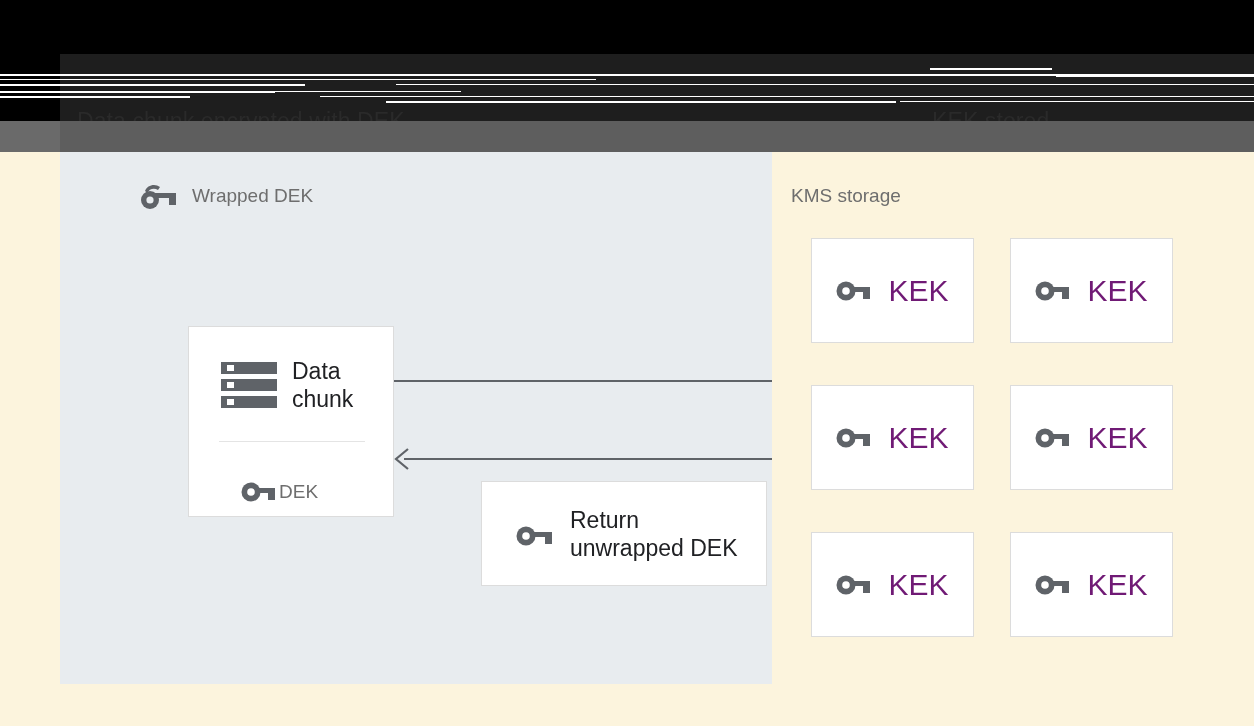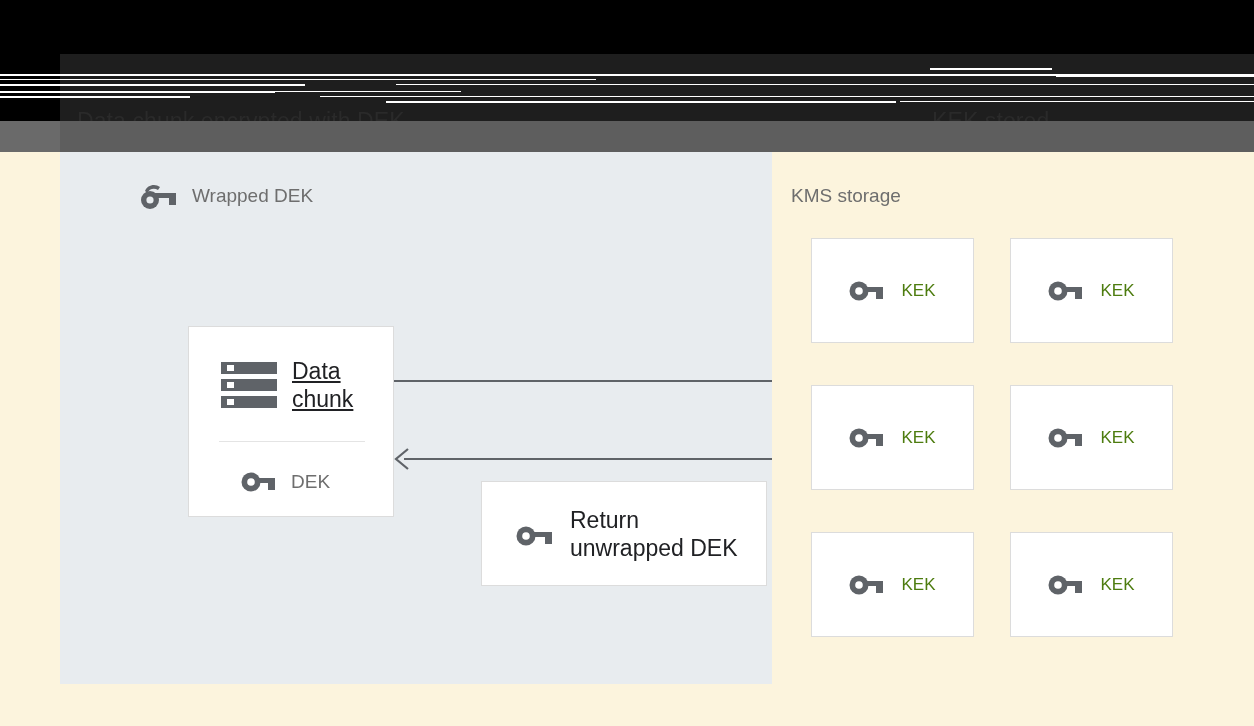--- a/index.html
+++ b/index.html
@@ -47,24 +47,24 @@
   #wrapped-dek-icon{position:absolute;left:78px;top:29px;width:40px;height:32px;}
 
   
   #data-chunk-card{
     position:absolute;left:128px;top:174px;width:206px;height:191px;
     background:#fff;border:1px solid #dcdcdc;box-sizing:border-box;
   }
   #data-chunk-row{position:absolute;left:32px;top:30px;display:flex;align-items:center;gap:15px;}
   #server-icon{width:56px;height:49px;flex:0 0 auto;}
   #data-chunk-label{
-    color:#202124;font-size:23px;line-height:28px;white-space:pre-line;text-decoration:underline;
+    color:#202124;font-size:23px;line-height:28px;white-space:pre-line;
   }
   #card-divider{position:absolute;left:30px;top:114px;width:146px;height:1px;background:#e4e4e4;}
-  #dek-row{position:absolute;left:52px;top:142px;display:flex;align-items:center;gap:16px;}
+  #dek-row{position:absolute;left:52px;top:152px;display:flex;align-items:center;gap:4px;}
   #dek-icon{width:34px;height:26px;flex:0 0 auto;}
   #dek-label{color:#6e6e6e;font-size:19px;line-height:22px;}
 
   
   .gray-block{position:absolute;background:#dadada;}
   #gray-block-top{left:730px;top:98px;width:42px;height:105px;}
   #gray-block-bottom{left:730px;top:329px;width:42px;height:105px;}
 
   
   .msg-card{
@@ -86,21 +86,21 @@
   #kek-grid{
     position:absolute;left:811px;top:86px;width:362px;height:468px;
     display:grid;grid-template-columns:163px 163px;grid-template-rows:105px 105px 105px;
     column-gap:36px;row-gap:42px;
   }
   .kek-box{
     background:#fff;border:1px solid #dcdcdc;box-sizing:border-box;
     display:flex;align-items:center;justify-content:center;gap:18px;
   }
   .kek-icon{width:34px;height:26px;flex:0 0 auto;}
-  .kek-label{color:#4d7c0f;font-size:17px;line-height:28px;}
+  .kek-label{color:#701a75;font-size:30px;line-height:28px;}
 </style>
 </head>
 <body>
 
 <div id="top-black"></div>
 
 <div id="header-band">
   <div id="header-band-left"></div>
 
   <div class="hdr-line" id="hdr-title-1">Data chunk encrypted with DEK</div>

